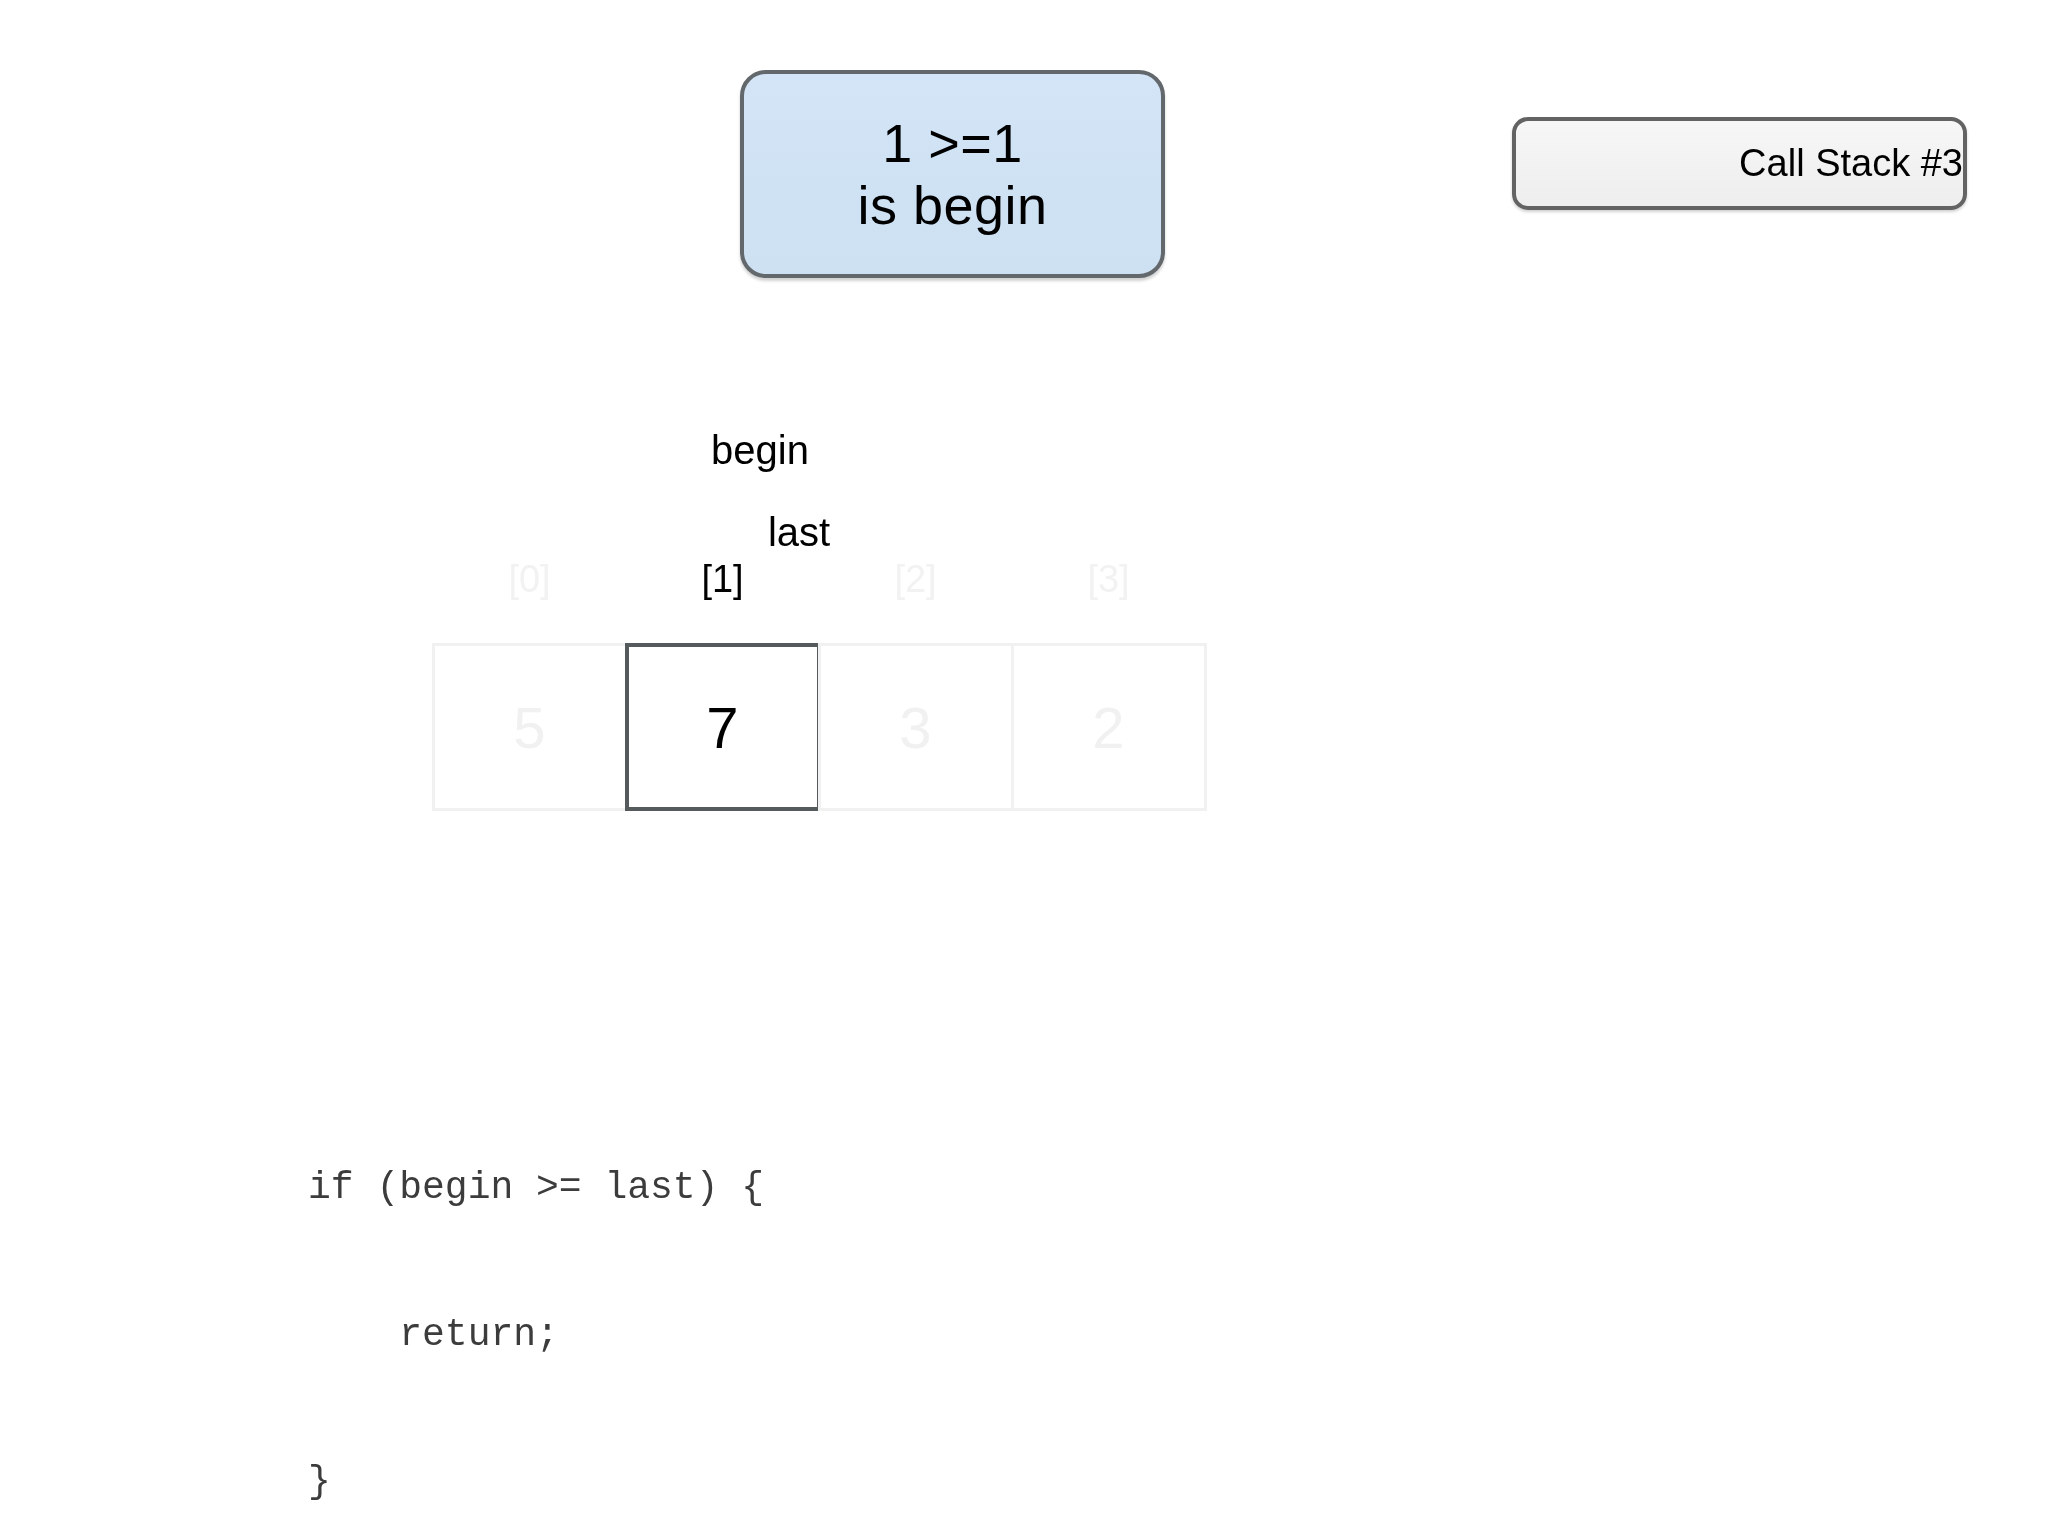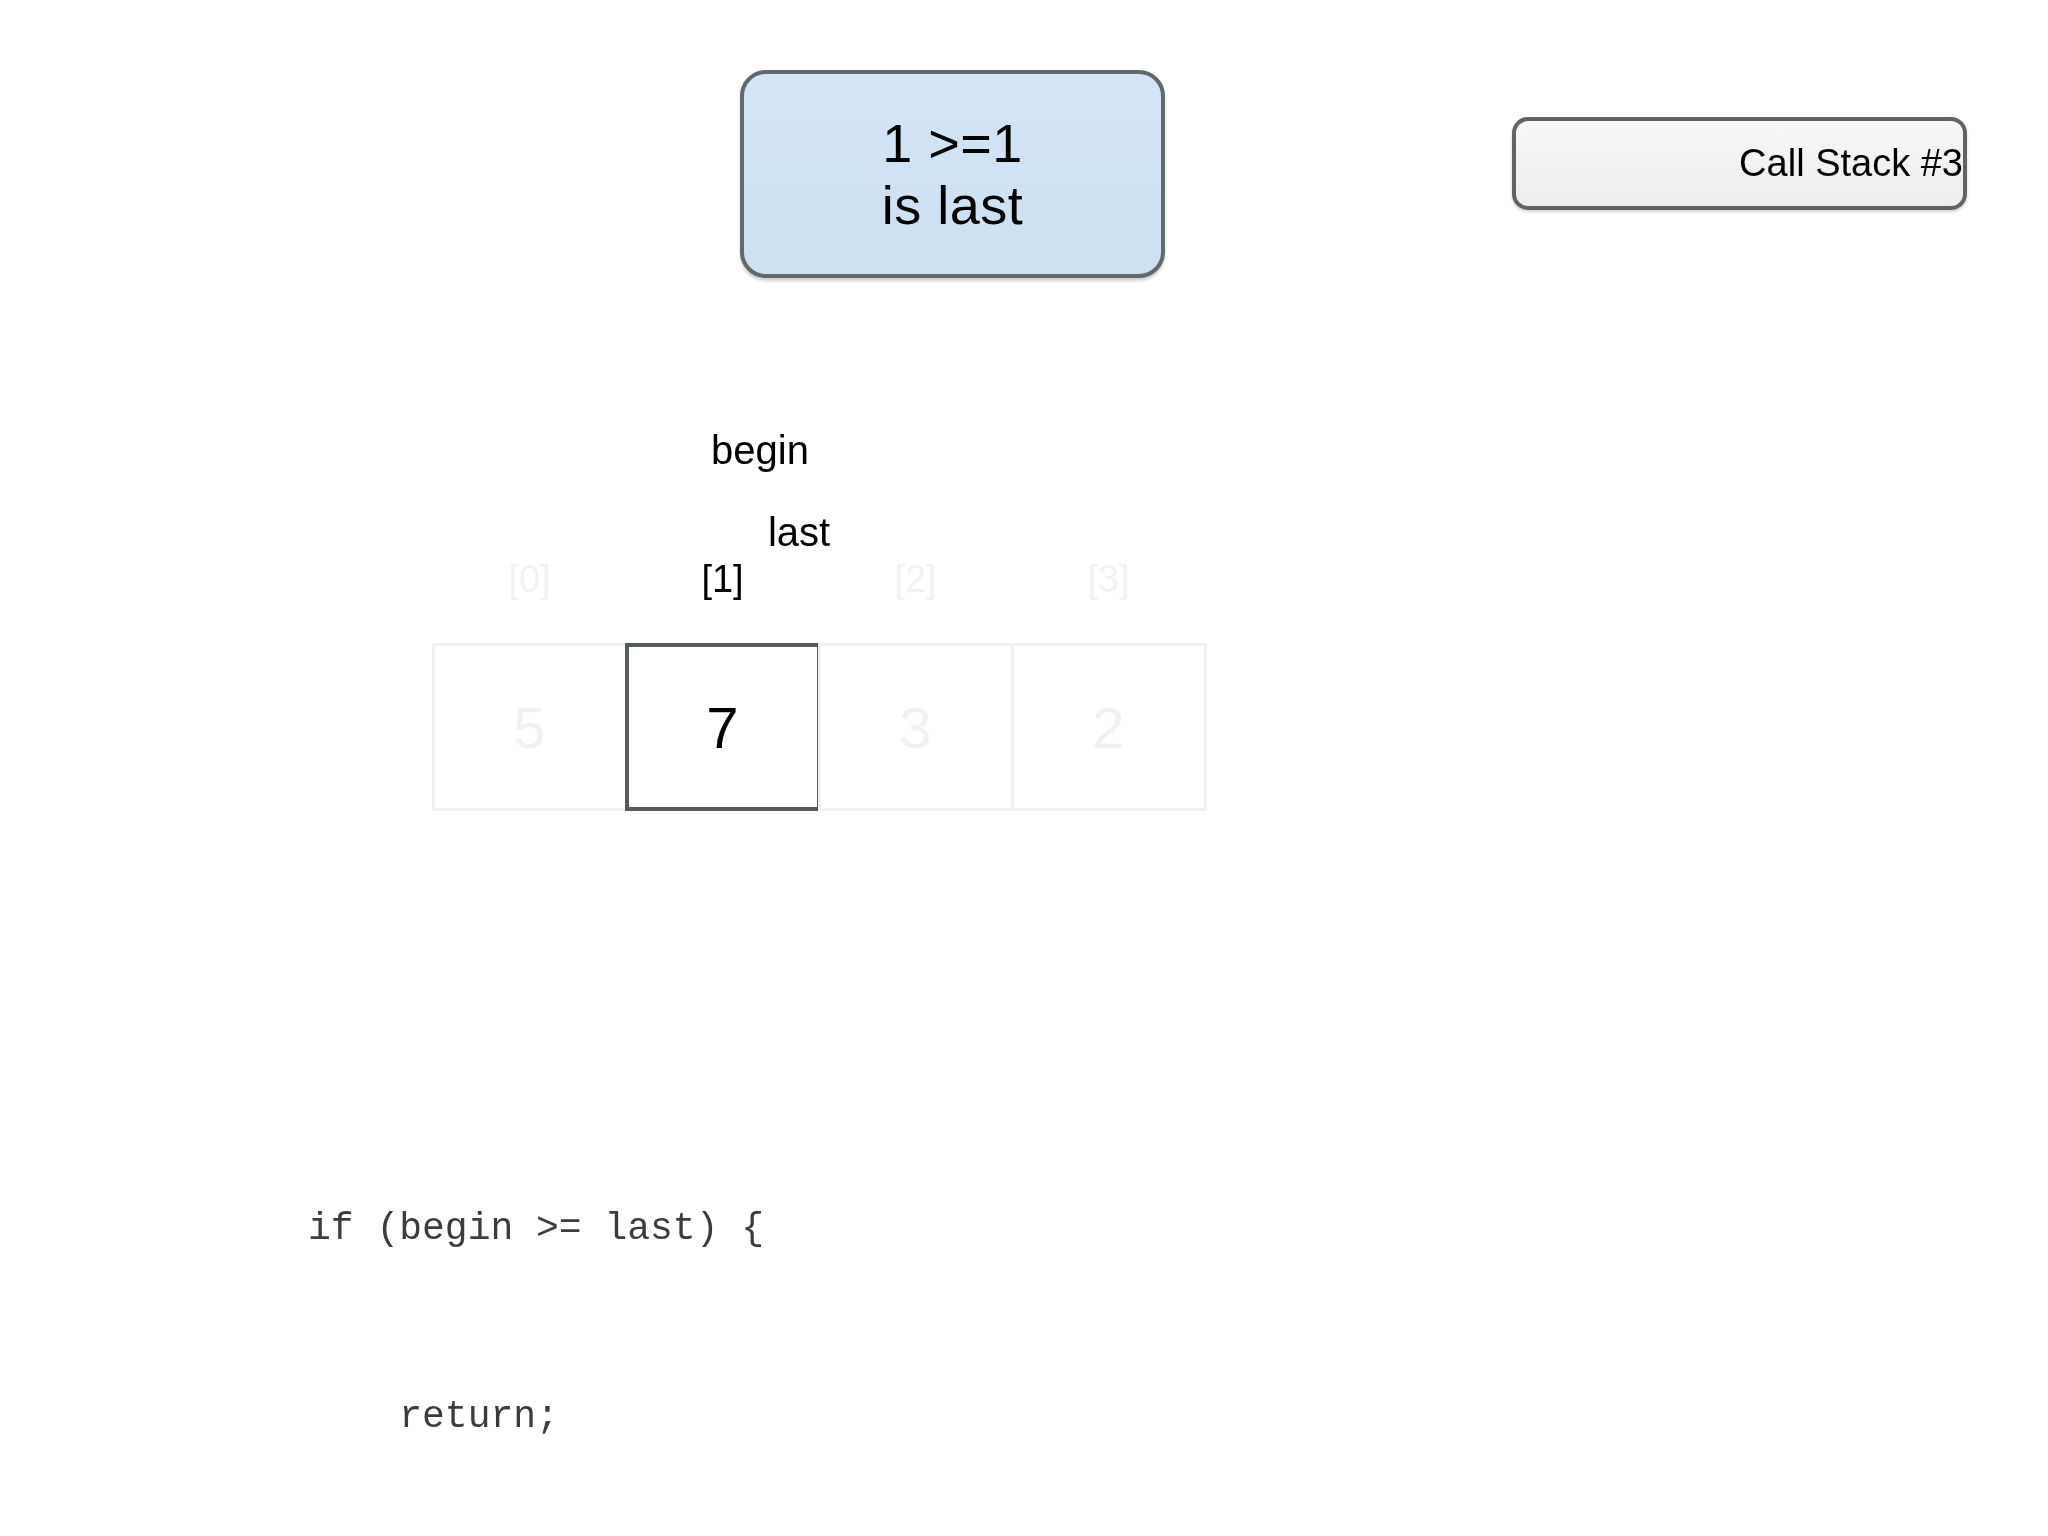--- a/index.html
+++ b/index.html
@@ -126,28 +126,28 @@
   #code-block {
     position: absolute;
     left: 308px;
     top: 1065px;
     font-family: "Liberation Mono", "DejaVu Sans Mono", monospace;
     font-size: 38px;
     line-height: 49px;
     color: #3c3c3c;
     white-space: pre;
   }
-  .code-line { white-space: pre; margin-top: 41px; }
+  .code-line { white-space: pre; }
 </style>
 </head>
 <body>
 
 <div id="condition-box">
   <div class="cond-line">1 &gt;=1</div>
-  <div class="cond-line">is last</div>
+  <div class="cond-line">is begin</div>
 </div>
 
 <div id="call-stack">
   <div class="call-stack-item">
     <span>Call Stack #3</span>
   </div>
 </div>
 
 <div class="pointer-label" id="label-begin">begin</div>
 <div class="pointer-label" id="label-last">last</div>

